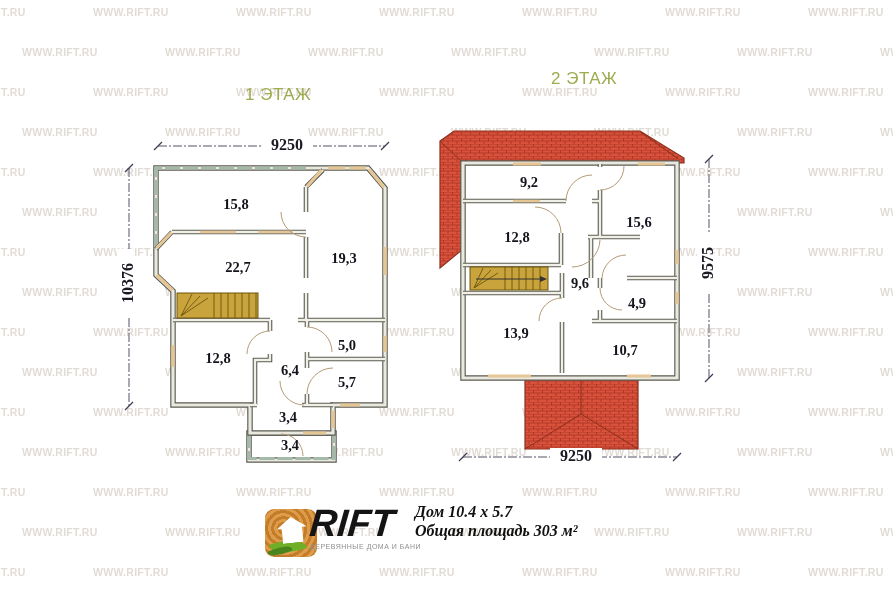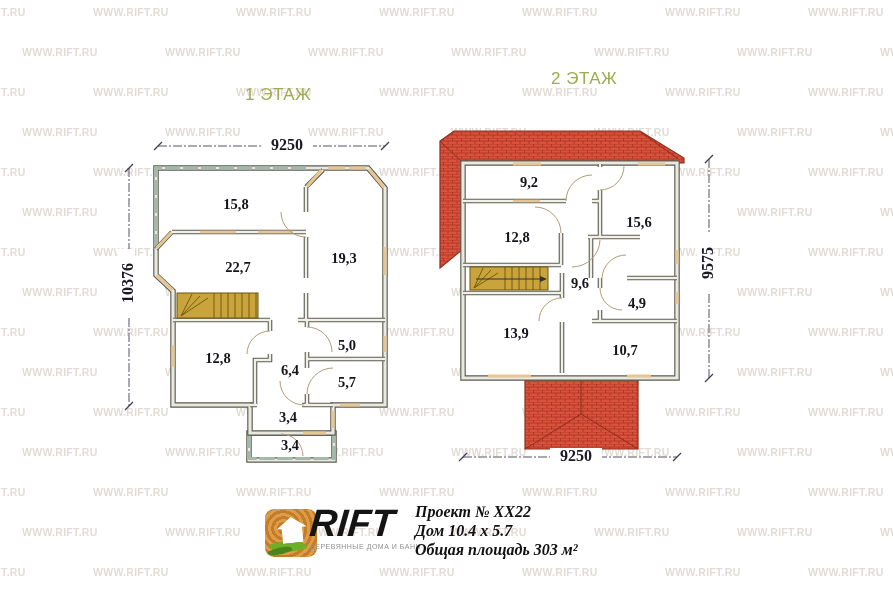--- a/index.html
+++ b/index.html
@@ -309,18 +309,17 @@
   <div class="logo-icon">
     <div class="logo-leaf"></div>
     <div class="logo-leaf2"></div>
     <div class="logo-house"></div>
   </div>
   <div class="brand-wrap">
     <div class="brand">RIFT</div>
     <div class="tagline">ДЕРЕВЯННЫЕ ДОМА И БАНИ</div>
   </div>
   <div class="project-info">
-    <div>Проект № ХХ22</div>
     <div>Дом 10.4 х 5.7</div>
     <div>Общая площадь 303 м²</div>
   </div>
 
 </div>
 
 </body></html>

